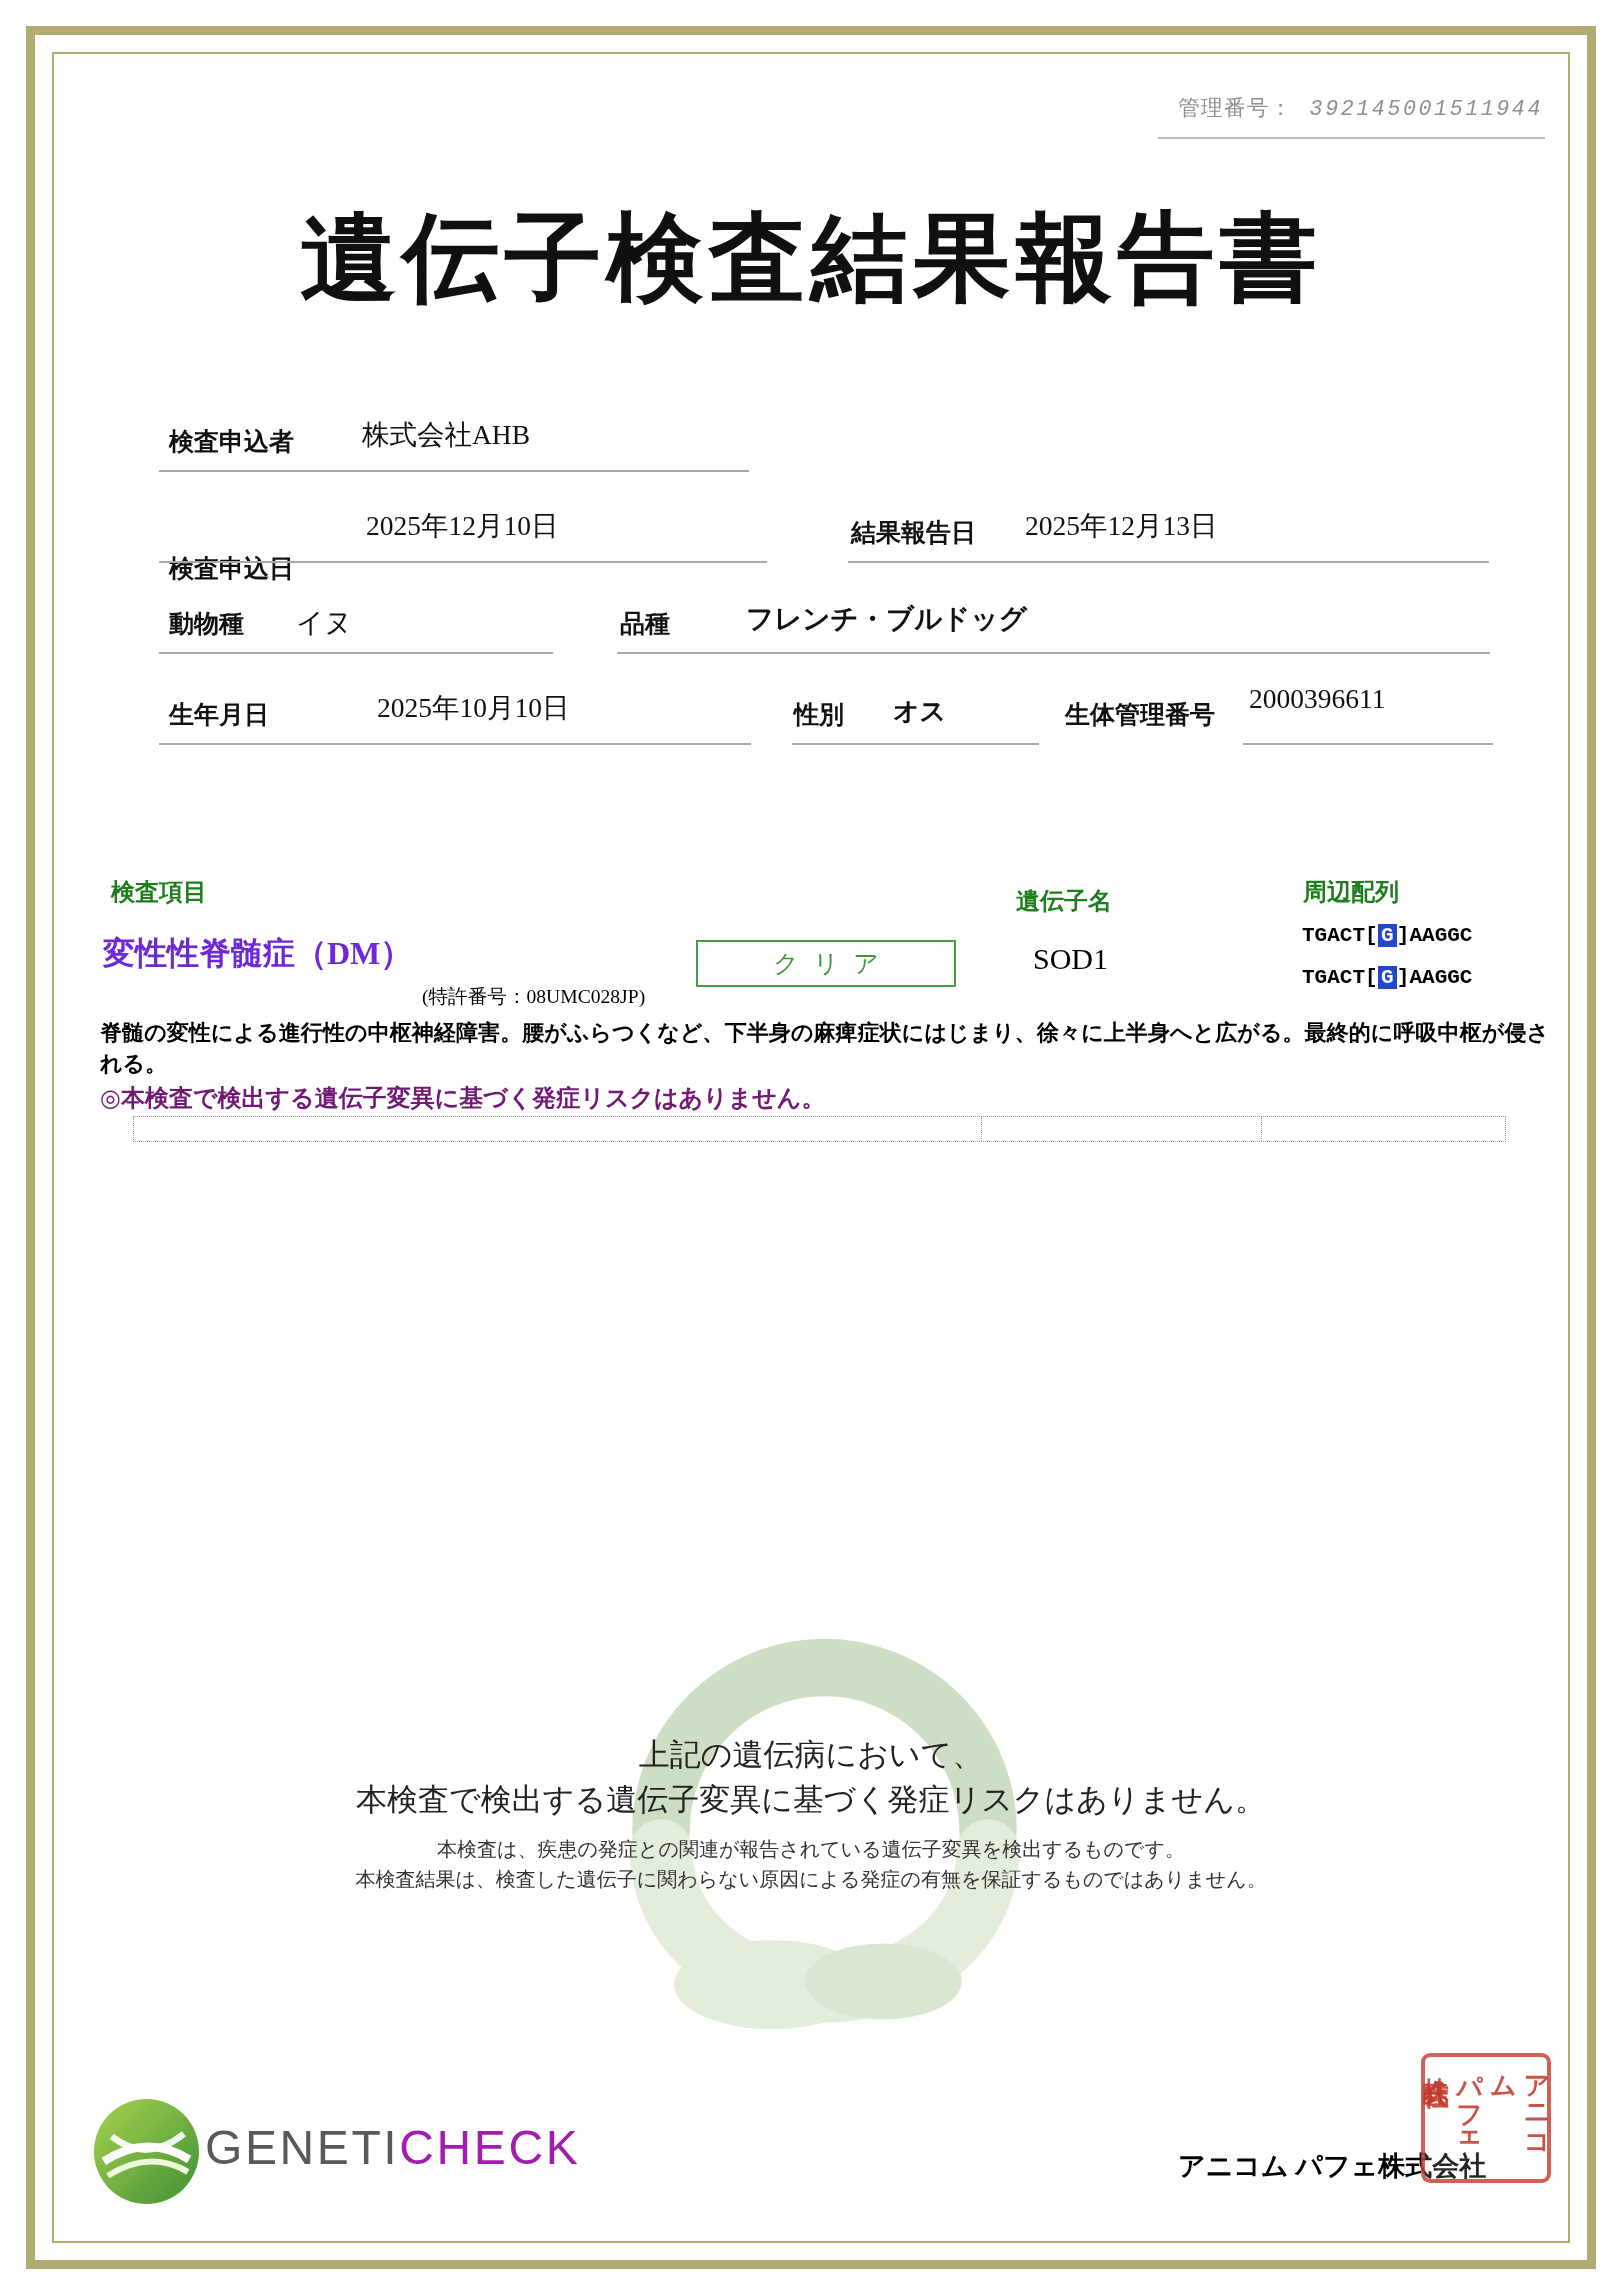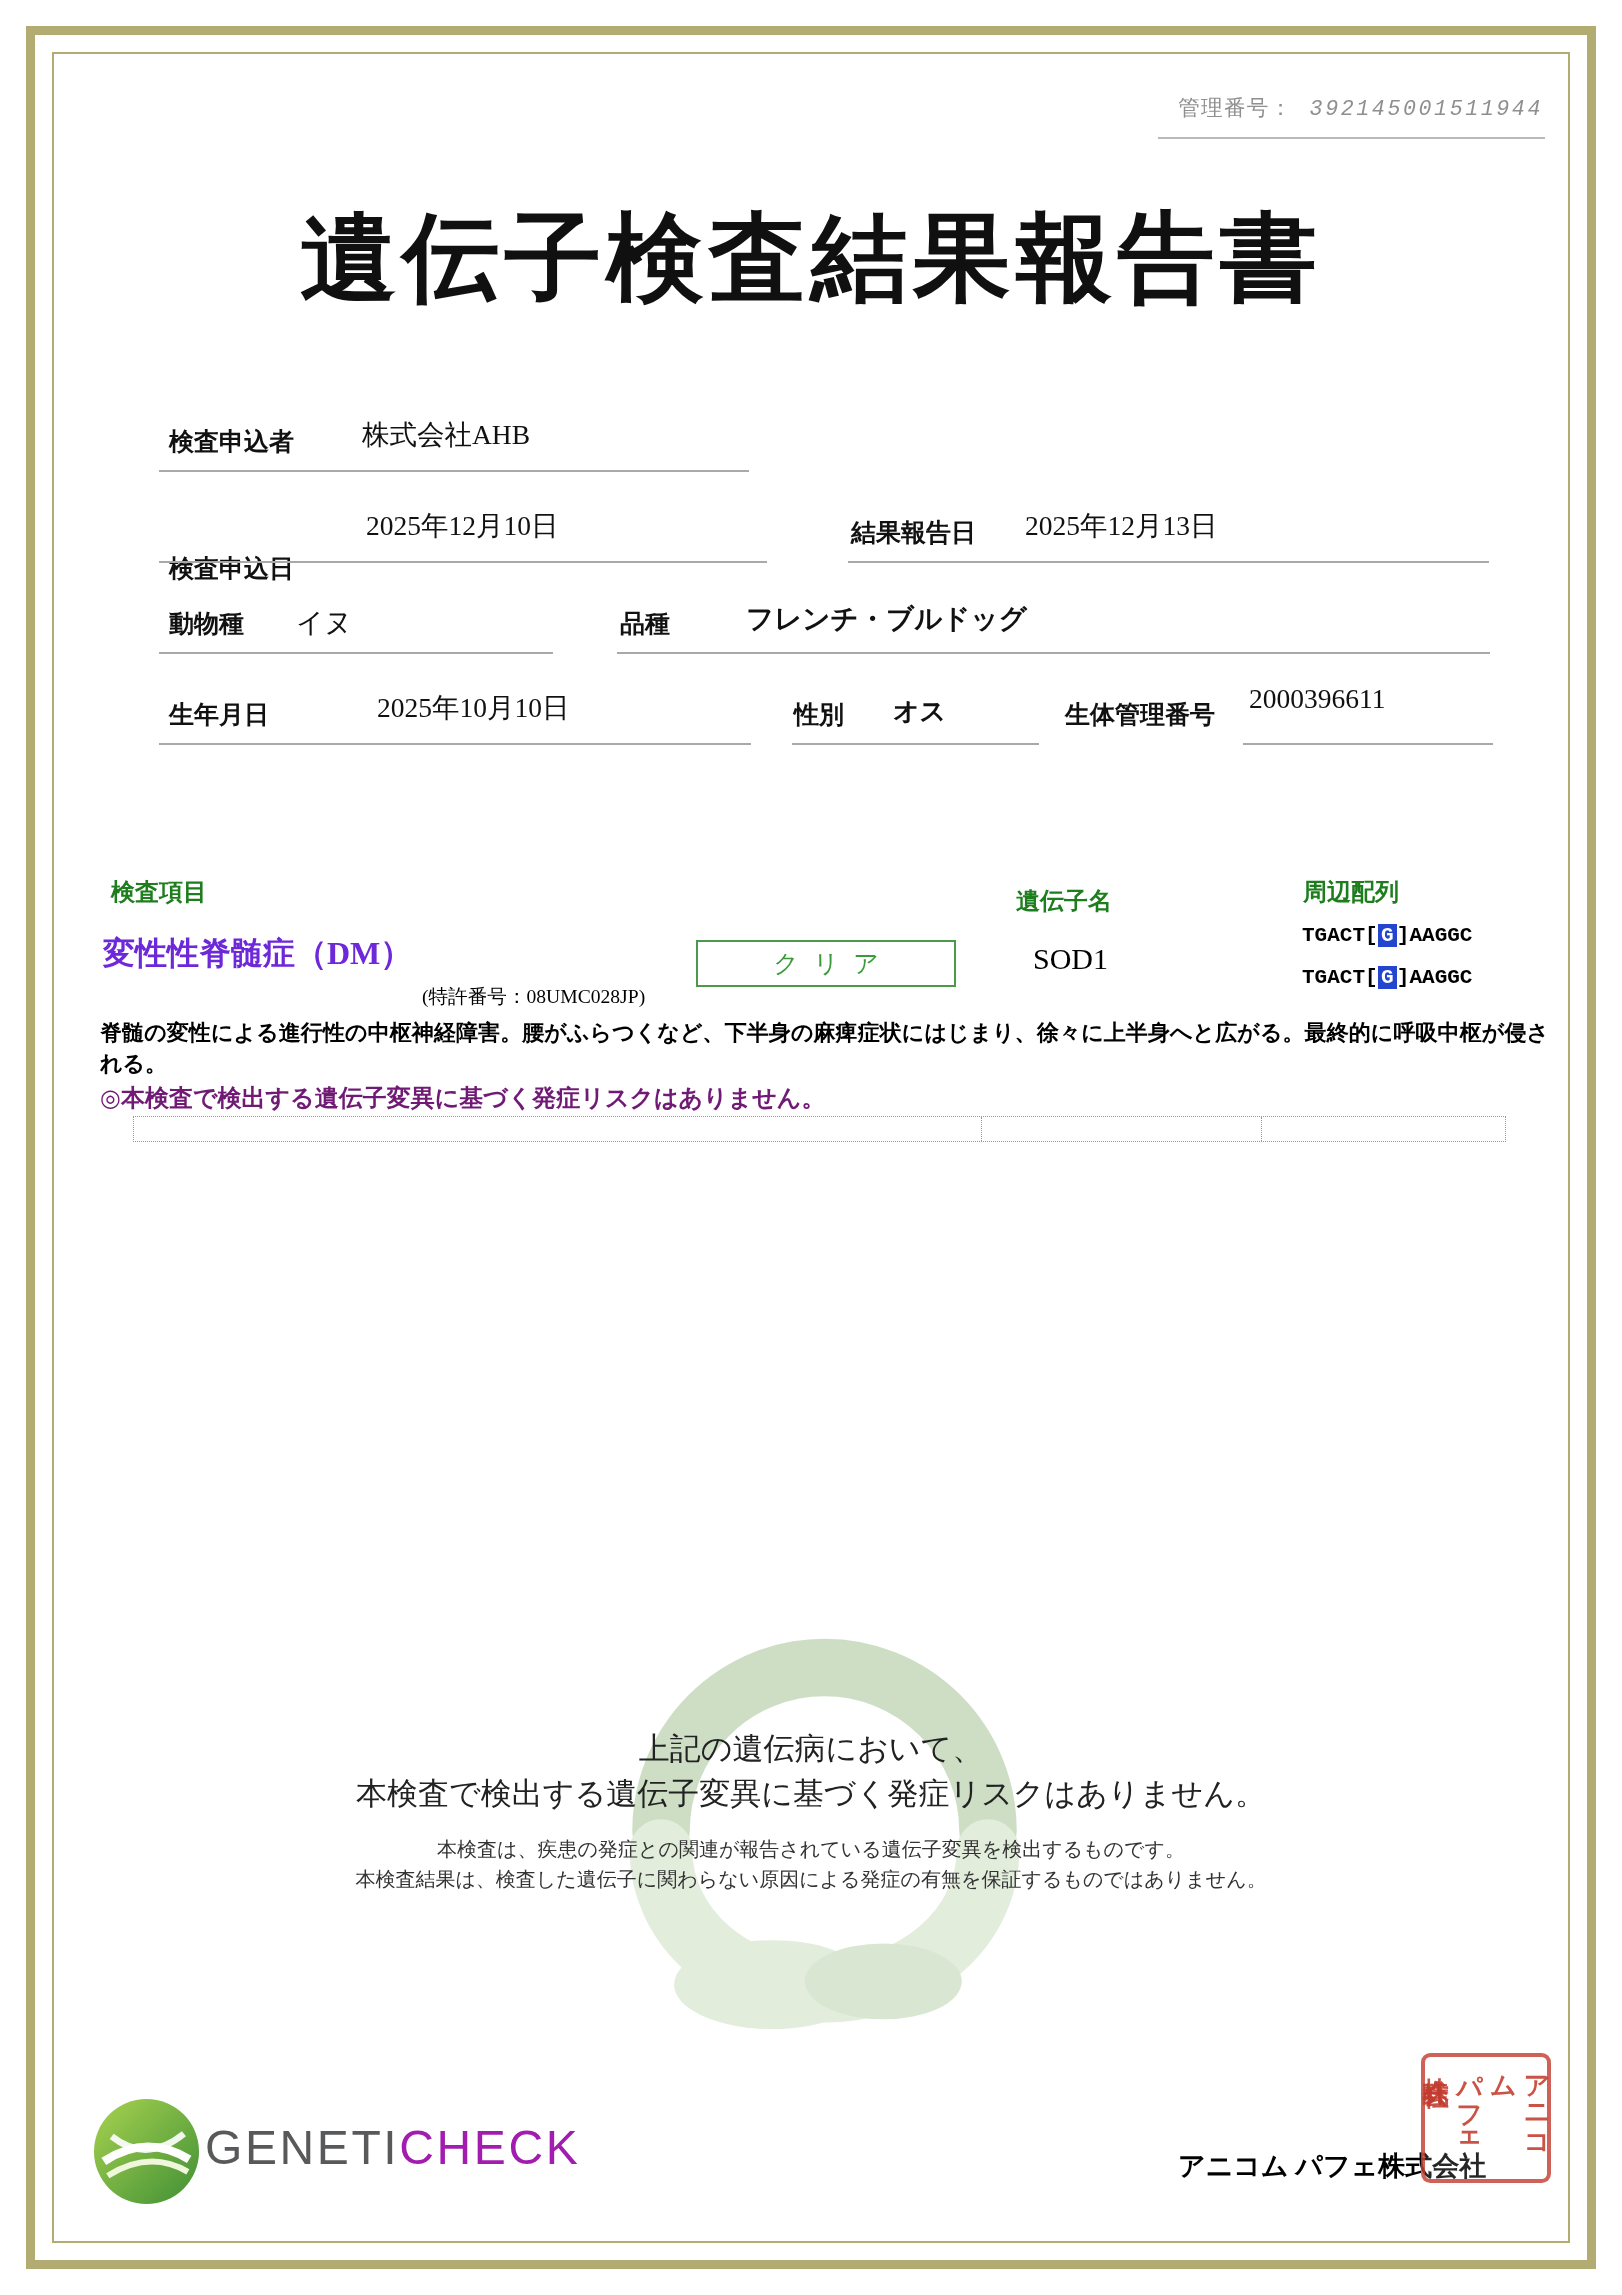--- a/index.html
+++ b/index.html
@@ -81,21 +81,21 @@
   .dotted-row { position:absolute; left:133px; top:1116px; width:1373px; height:26px;
                 border:1.3px dotted #999; box-sizing:border-box; }
   .dotted-div { position:absolute; top:0; height:100%; border-left:1.3px dotted #999; }
   .dd1 { left:847px; } .dd2 { left:1127px; }
 
   
   .watermark { position:absolute; left:576px; top:1615px; width:497px; height:445px; opacity:0.5; }
 
   
   .sum { position:absolute; left:0; width:100%; text-align:center;
-         font-family:"Liberation Sans","DejaVu Sans",sans-serif; color:#222; }
+         font-family:"Liberation Sans","DejaVu Sans",sans-serif; color:#222;margin-top:6px; }
   .sum1 { top:1728px; font-size:31px; }
   .sum2 { top:1773px; font-size:31px; }
   .disc { position:absolute; left:0; width:100%; text-align:center;
           font-family:"Liberation Sans","DejaVu Sans",sans-serif; font-size:20px; color:#333; }
   .d1 { top:1836px; } .d2 { top:1866px; }
 
   
   .brand-icon { position:absolute; left:92px; top:2097px; width:109px; height:109px; }
   .brand-text { position:absolute; left:205px; top:2120px;
                 font-family:"Liberation Sans","DejaVu Sans",sans-serif;

